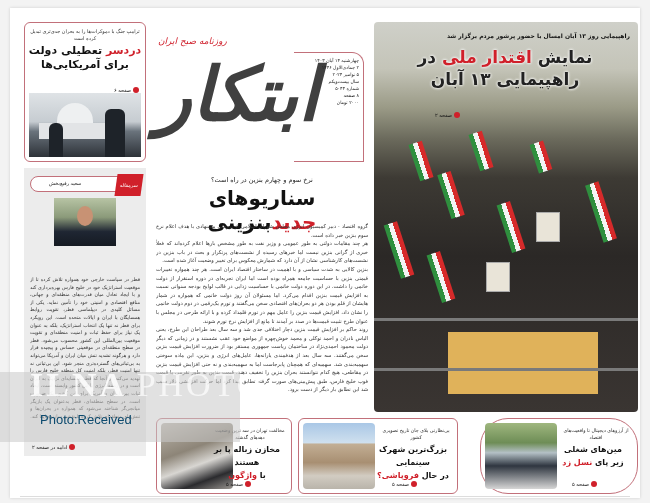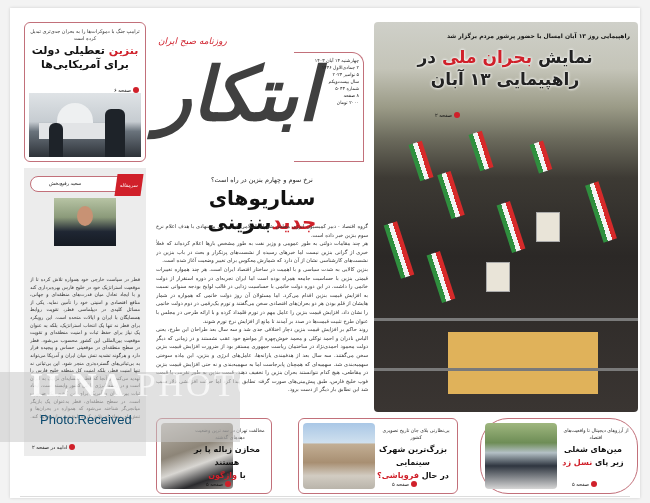--- a/index.html
+++ b/index.html
@@ -59,21 +59,21 @@
   .photo-story .overlay-kicker { position: absolute; left: 12px; right: 8px; top: 10px; text-align: right; font-size: 6px; color: #111; font-weight: bold; }
   .photo-story .overlay-title { position: absolute; left: 6px; right: 8px; top: 24px; text-align: center; font-size: 17px; font-weight: bold; color: #222; text-shadow: 0 0 3px #fff, 0 0 3px #fff; line-height: 22px; }
   .photo-story .page-ref { position: absolute; right: 178px; top: 90px; }
 
   
   .bteaser { position: absolute; top: 410px; height: 76px; }
   .bteaser .img { position: absolute; left: 4px; top: 4px; width: 72px; height: 66px; border-radius: 4px; }
   .bteaser .kicker { position: absolute; right: 6px; top: 8px; width: 70px; font-size: 4.8px; line-height: 7px; text-align: center; color: #333; }
   .bteaser .title { position: absolute; right: 4px; top: 24px; width: 80px; font-size: 8px; font-weight: bold; line-height: 13px; text-align: center; color: #111; }
   .bteaser .page-ref { position: absolute; right: 40px; bottom: 6px; }
-  .t1 { left: 146px; width: 116px; }
+  .t1 { left: 146px; width: 136px; }
   .t2 { left: 288px; width: 160px; }
   .t3 { left: 470px; width: 158px; border-radius: 28px; }
   .img-trash { background: linear-gradient(160deg, #bdb7ad 0%, #8d8578 40%, #d8d6d2 60%, #2b2b2e 80%, #9a9691 100%); }
   .img-town { background: linear-gradient(180deg, #a9c7e6 0%, #cfe0ee 30%, #c2ae94 32%, #a88f72 60%, #d2ccc2 80%, #b9b4aa 100%); }
   .img-students { background: linear-gradient(180deg, #9fb77f 0%, #6e8d56 30%, #b4c0c6 45%, #2f3640 65%, #d6d6d6 100%); }
 
   
   .wm-band { position: absolute; left: 0; top: 372px; width: 240px; height: 70px; background: rgba(200,200,200,0.55); }
   .wm-text { position: absolute; left: 30px; top: 366px; font-family: Liberation Serif, serif; font-size: 34px; font-weight: bold; color: rgba(255,255,255,0.85); letter-spacing: 3px; direction: ltr; }
   .wm-text .light { font-weight: normal; color: rgba(255,255,255,0.7); }
@@ -81,21 +81,21 @@
   .bottom-line { position: absolute; left: 20px; right: 20px; top: 496px; height: 1px; background: #ddd; }
 </style>
 </head>
 <body>
 
 <div class="page">
 
   <div class="box teaser-us">
     <div class="kicker">ترامپ جنگ با دموکرات‌ها را به بحران جدی‌تری تبدیل کرده است</div>
     <div class="title">
-      <span class="red">بنزین</span><span> تعطیلی دولت برای آمریکایی‌ها</span>
+      <span class="red">دردسر</span><span> تعطیلی دولت برای آمریکایی‌ها</span>
     </div>
     <div class="page-ref">
       <span class="dot"></span>
       <span>صفحه ۶</span>
     </div>
     <div class="photo-capitol">
       <div class="dome"></div>
       <div class="bldg"></div>
       <div class="cop" style="left:20px;height:34px"></div>
       <div class="cop" style="left:76px;width:20px;height:48px"></div>
@@ -153,21 +153,21 @@
       <div class="flag" style="left:160px;top:120px;height:30px"></div>
       <div class="flag" style="left:60px;top:230px;height:50px"></div>
       <div class="portrait-banner" style="left:112px;top:240px"></div>
       <div class="portrait-banner" style="left:162px;top:190px"></div>
       <div class="rail" style="top:296px"></div>
       <div class="banner-yellow"></div>
       <div class="rail" style="top:346px"></div>
     </div>
     <div class="overlay-kicker">راهپیمایی روز ۱۳ آبان امسال با حضور پرشور مردم برگزار شد</div>
     <div class="overlay-title">
-      <span>نمایش </span><span class="red">بحران ملی</span><span> در راهپیمایی ۱۳ آبان</span>
+      <span>نمایش </span><span class="red">اقتدار ملی</span><span> در راهپیمایی ۱۳ آبان</span>
     </div>
     <div class="page-ref">
       <span class="dot"></span>
       <span>صفحه ۲</span>
     </div>
   </div>
 
   <div class="box bteaser t1">
     <div class="img img-trash"></div>
     <div class="kicker">مخالفت تهران در سه ترین وضعیت دهه‌های گذشته</div>

